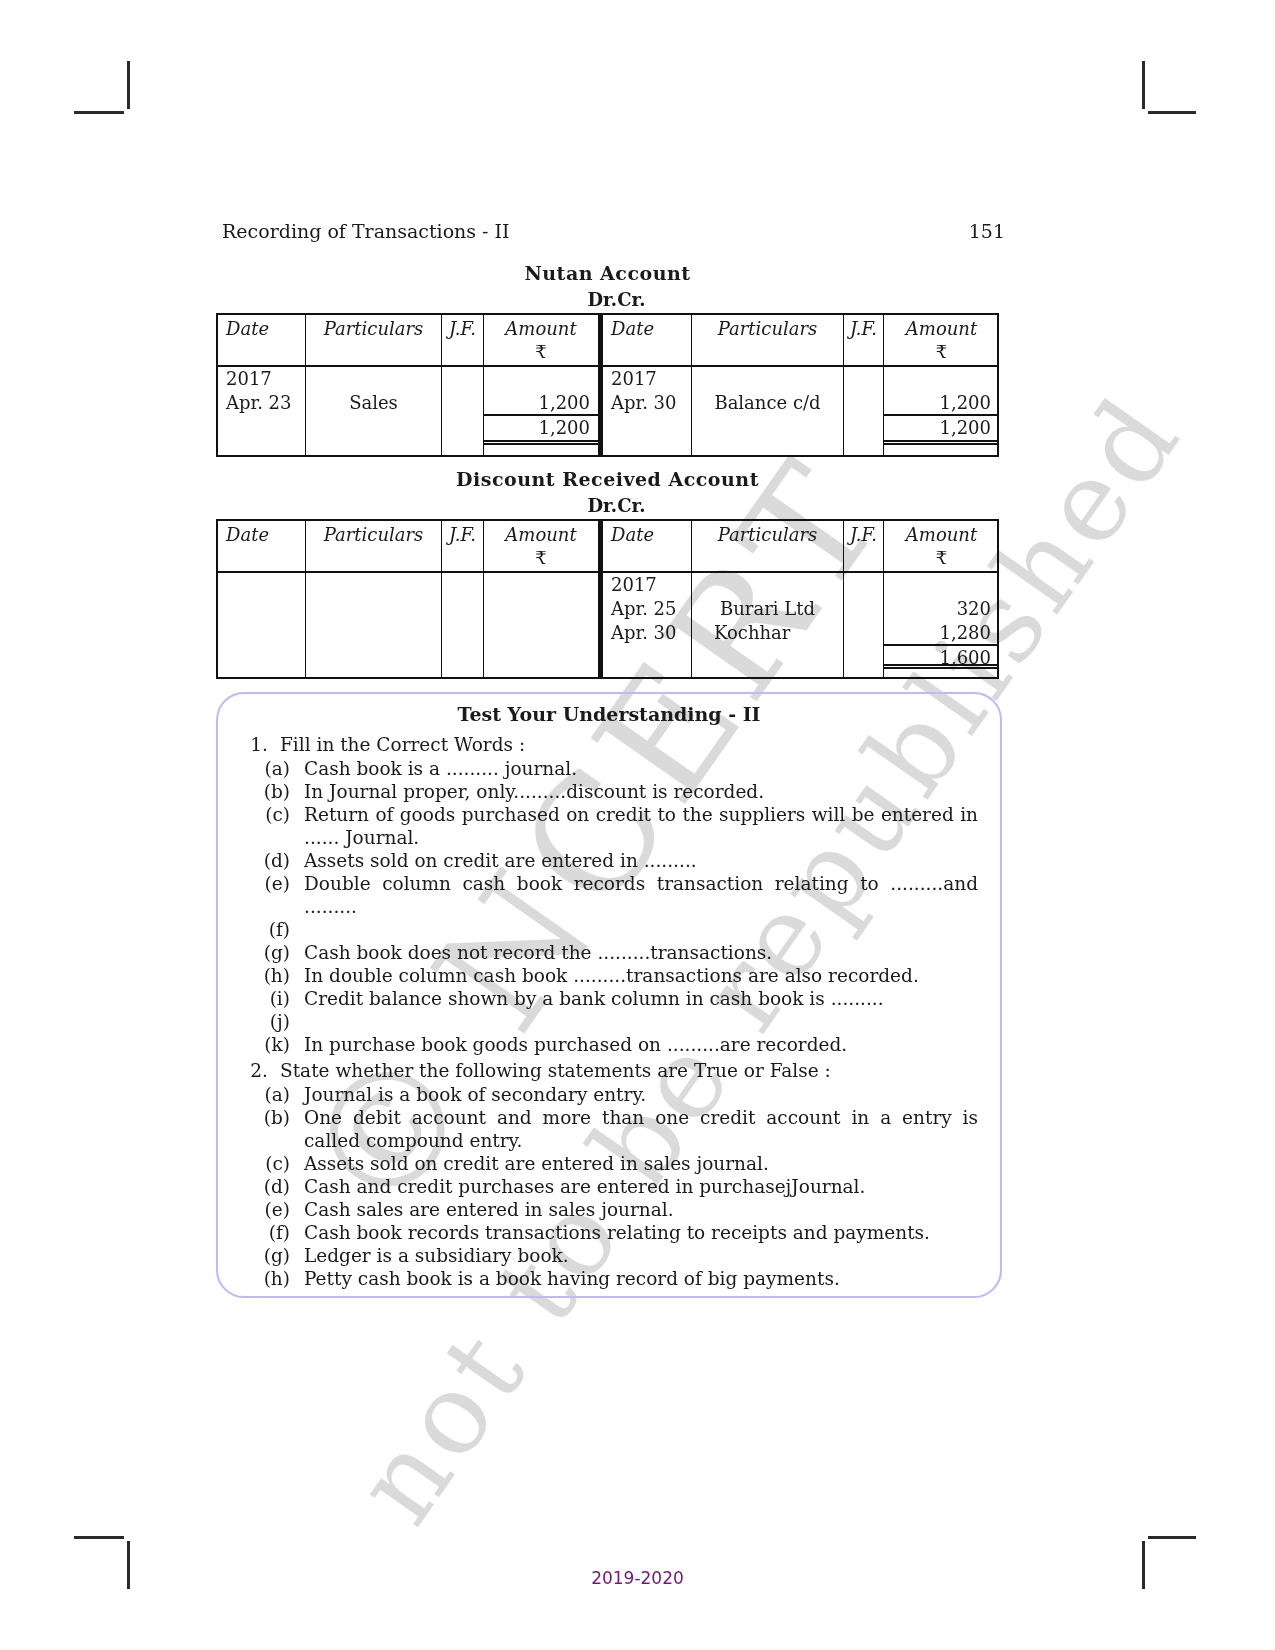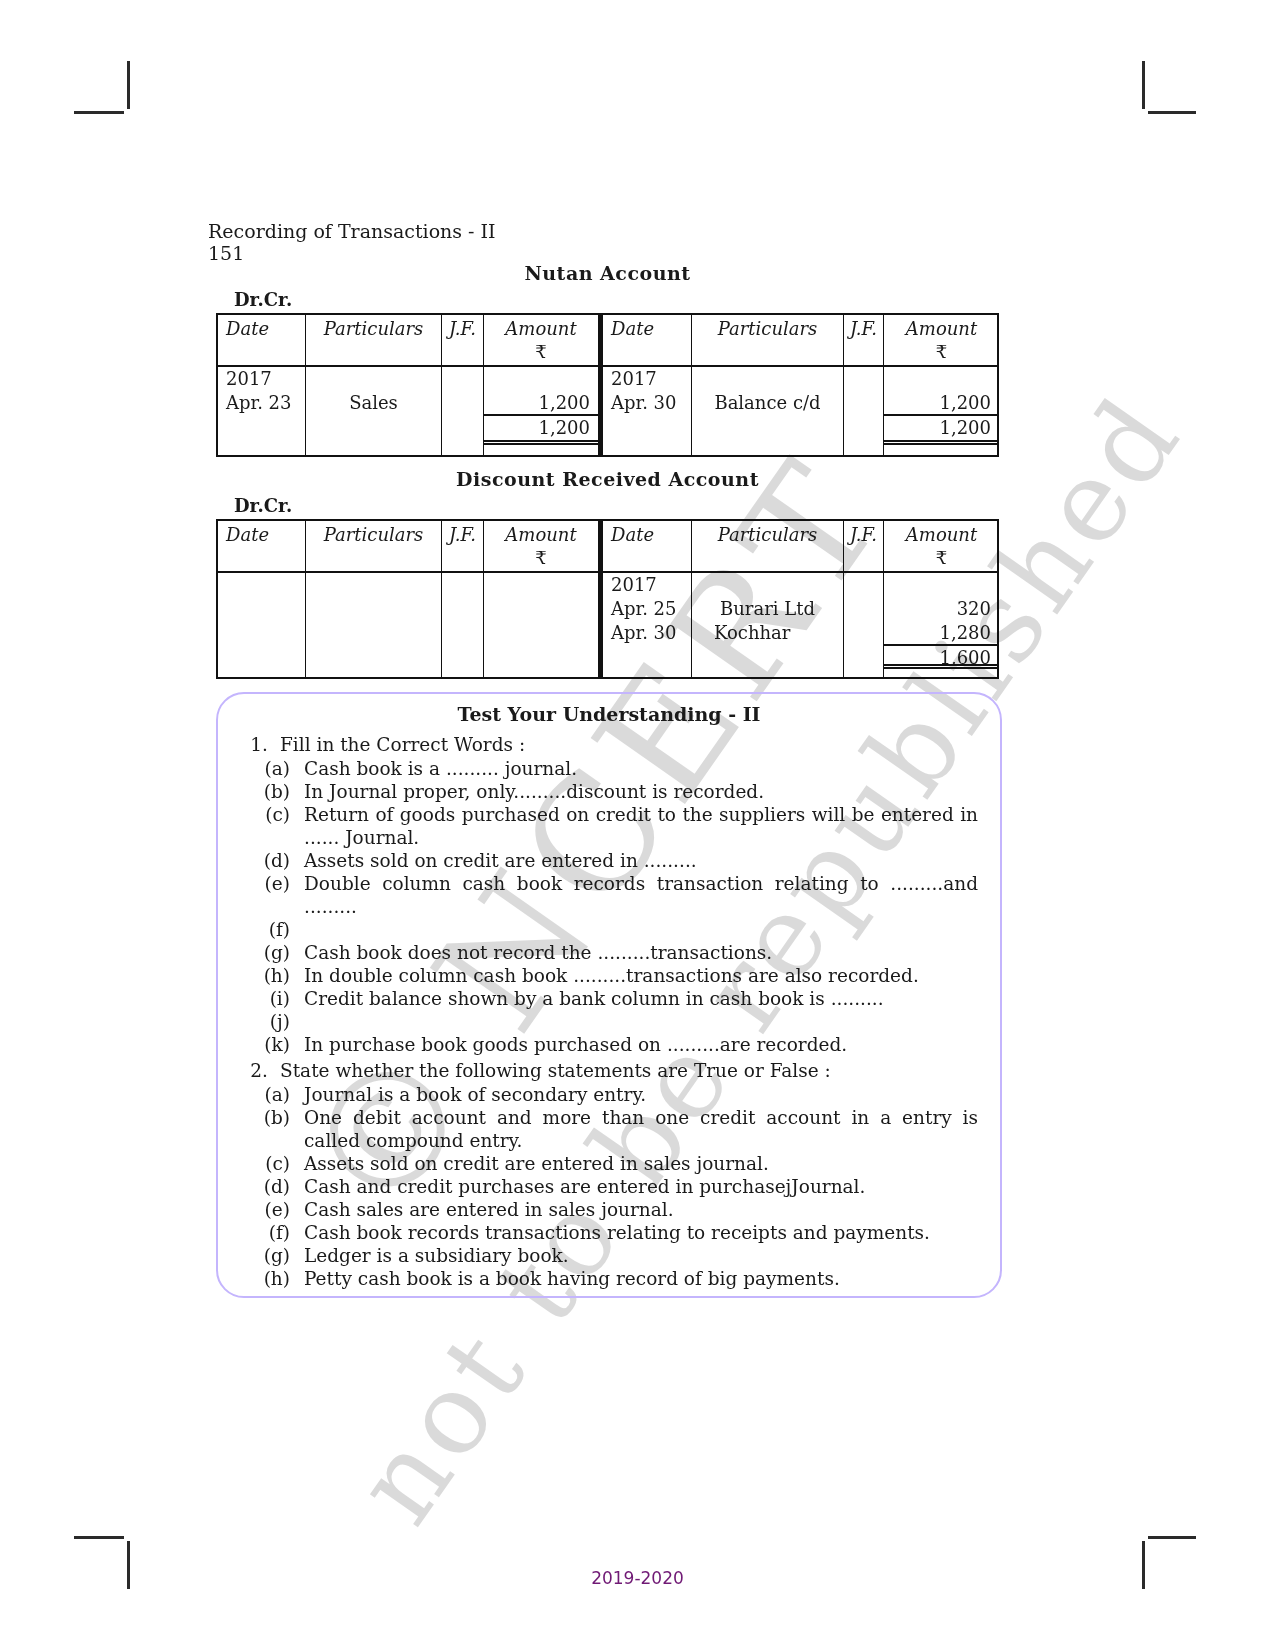--- a/index.html
+++ b/index.html
@@ -15,27 +15,27 @@
     position:absolute; left:140px; top:330px; width:1060px; height:1120px;
     display:flex; flex-direction:column; justify-content:center; align-items:center;
     gap:55px; transform:rotate(-55deg); color:rgba(140,140,140,0.32);
     z-index:0; pointer-events:none; white-space:nowrap;
   }
   .wm1 { font-size:158px; letter-spacing:10px; }
   .wm2 { font-size:112px; letter-spacing:6px; }
   
   .layer { position:absolute; inset:0; z-index:1; }
   .page-header {
-    position:absolute; top:220px; left:208px; width:783px;
-    display:flex; justify-content:space-between; font-size:19px;flex-direction:column;
+    position:absolute; top:220px; left:222px; width:783px;
+    display:flex; justify-content:space-between; font-size:19px;
   }
   
   .acct { position:absolute; left:216px; width:783px; }
   .acct-title { text-align:center; font-weight:bold; font-size:19px; letter-spacing:0.5px; }
-  .drcr { display:flex; justify-content:flex-start; font-weight:bold; font-size:18px; margin-top:5px;margin-left:18px; }
+  .drcr { display:flex; justify-content:center; font-weight:bold; font-size:18px; margin-top:5px;margin-left:18px; }
   .grid {
     margin-top:3px; border:2px solid #111; display:grid;
     grid-template-columns:88px 136px 42px 115px 93px 152px 40px 115px;
     font-size:18px;
   }
   .grid1 { grid-template-rows:52px 24px 25px 29px 10px; }
   .grid2 { grid-template-rows:52px 24px 24px 25px 23px 8px; }
   .c { border-right:1px solid #111; overflow:hidden; line-height:23px; }
   .c.last { border-right:none; }
   .c.mid { border-left:4px solid #111; }

